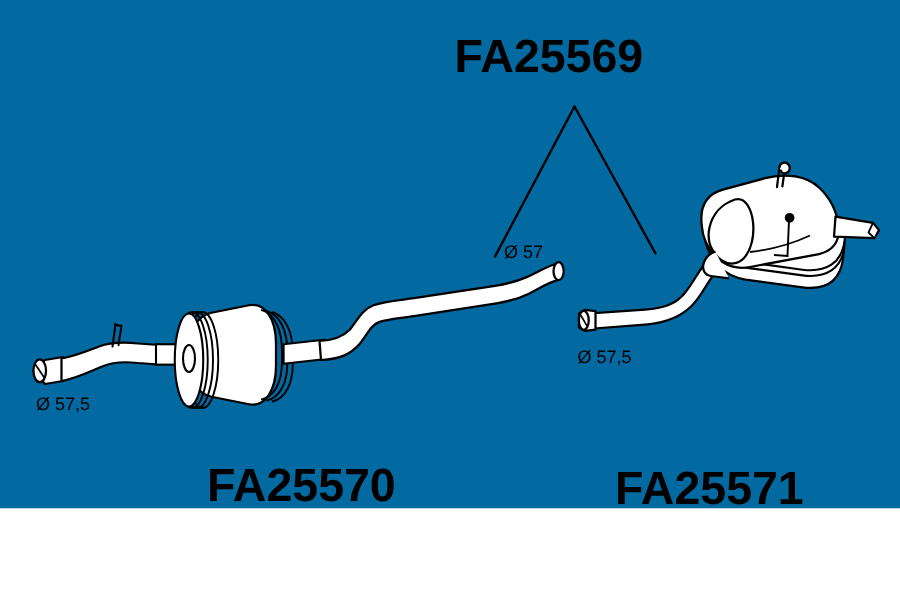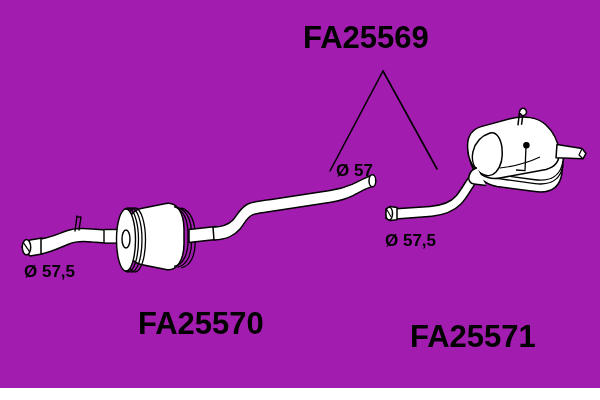--- a/index.html
+++ b/index.html
@@ -7,22 +7,22 @@
     margin: 0;
     padding: 0;
     background: #ffffff;
   }
   body {
     font-family: "Liberation Sans", sans-serif;
   }
   #page {
     position: relative;
     width: 600px;
-    height: 388px;
-    background: #a21caf;
+    height: 339px;
+    background: #0369a1;
     overflow: hidden;
   }
   #diagram-svg {
     position: absolute;
     top: 0;
     left: 0;
     width: 600px;
     height: 400px;
   }
   .part-label {
@@ -31,29 +31,29 @@
     font-weight: bold;
     font-size: 31px;
     color: #000000;
     letter-spacing: 0px;
     white-space: nowrap;
     line-height: 1;
   }
   .dim-label {
     position: absolute;
     font-family: "Liberation Sans", sans-serif;
-    font-weight: bold;
-    font-size: 17px;
+    font-weight: normal;
+    font-size: 12px;
     color: #000000;
     white-space: nowrap;
     line-height: 1;
   }
   #label-fa25569 { left: 303px; top: 22px; }
   #label-fa25570 { left: 138px; top: 308px; }
-  #label-fa25571 { left: 410px; top: 321px; text-align: right; }
+  #label-fa25571 { left: 410px; top: 310px; text-align: right; }
   #dim-57-center { left: 336px; top: 162px; }
   #dim-57-5-left  { left: 24px;  top: 263px; }
   #dim-57-5-right { left: 385px; top: 232px; }
 </style>
 </head>
 <body>
 
 <div id="page">
 
   <svg id="diagram-svg" viewBox="0 0 600 400" xmlns="http://www.w3.org/2000/svg">

